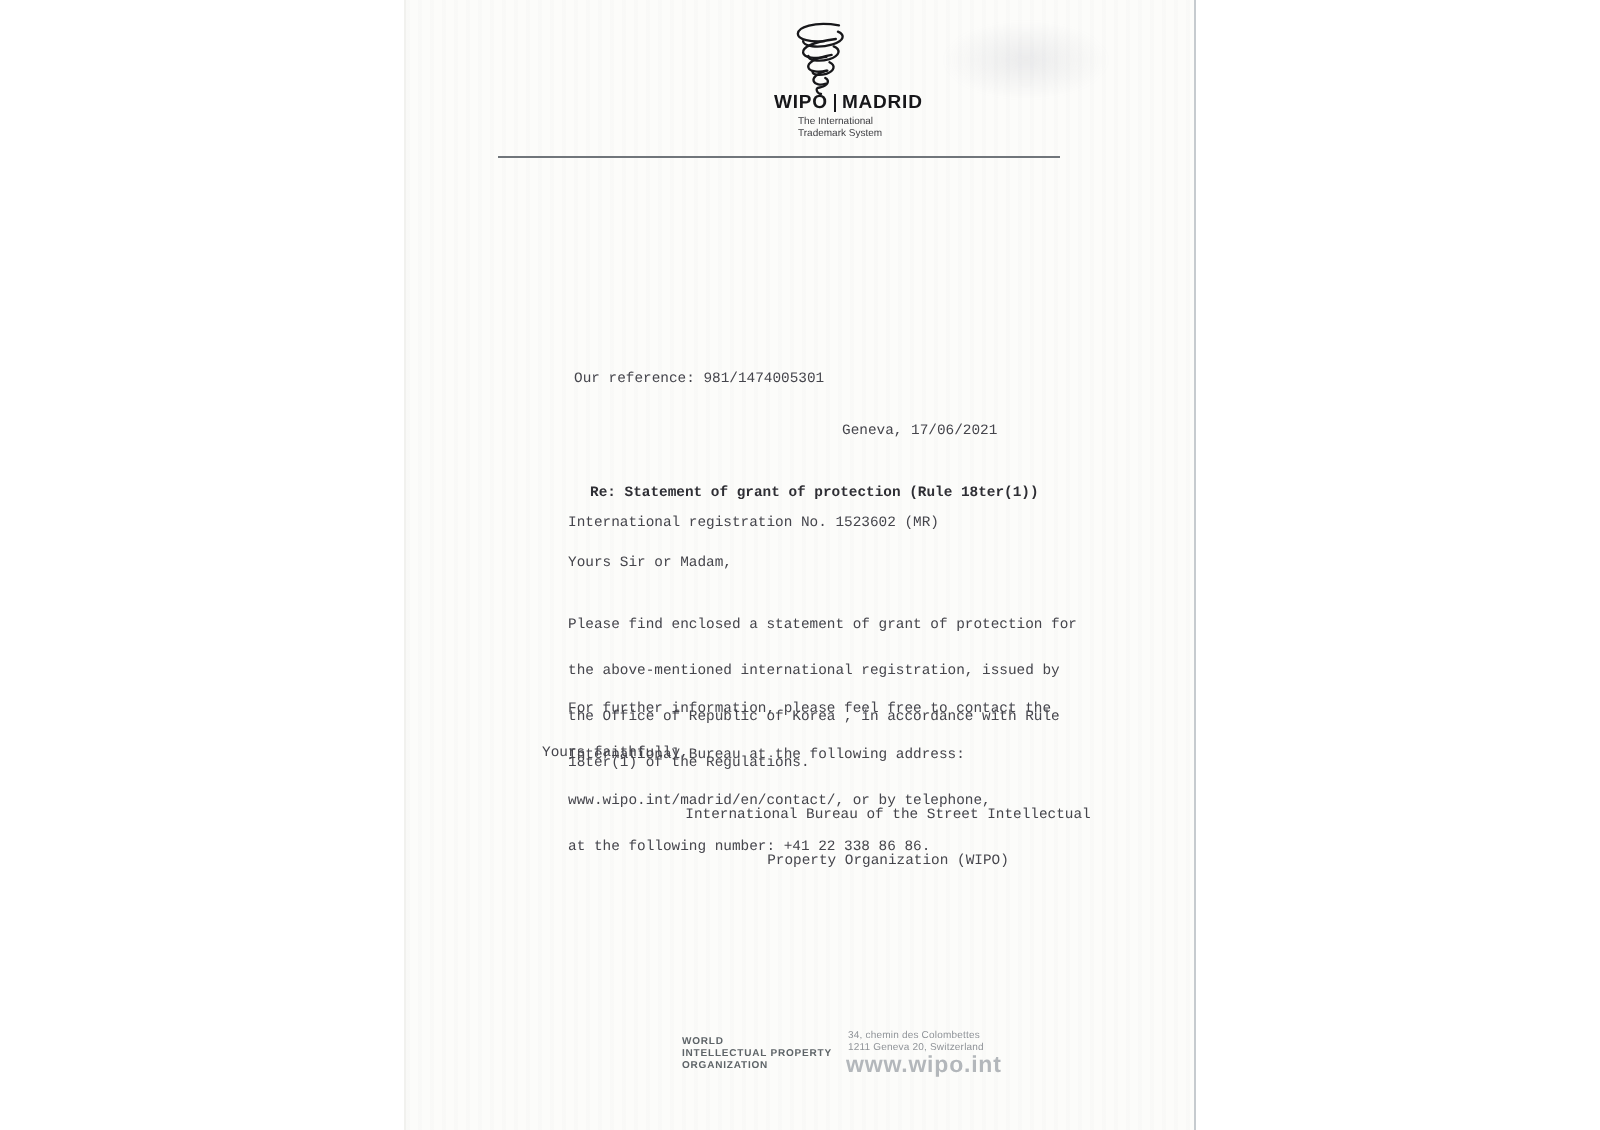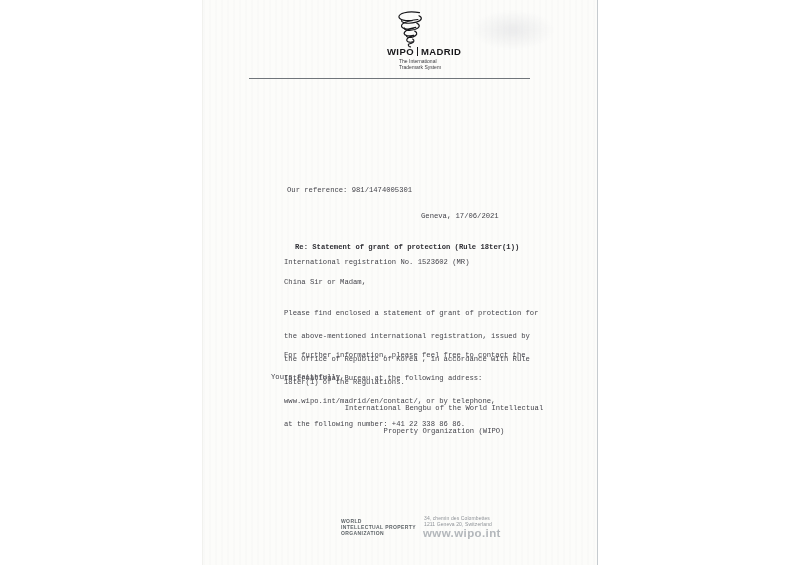--- a/index.html
+++ b/index.html
@@ -85,40 +85,40 @@
 
 
   <div class="abs mono reference">Our reference: 981/1474005301</div>
 
   <div class="abs mono dateline">Geneva, 17/06/2021</div>
 
   <div class="abs mono bold subject">Re: Statement of grant of protection (Rule 18ter(1))</div>
 
   <div class="abs mono regline">International registration No. 1523602 (MR)</div>
 
-  <div class="abs mono salutation">China Sir or Madam,</div>
+  <div class="abs mono salutation">Yours Sir or Madam,</div>
 
   <div class="abs mono lh7 para1">
     <div>Please find enclosed a statement of grant of protection for</div>
     <div>the above-mentioned international registration, issued by</div>
     <div>the Office of Republic of Korea , in accordance with Rule</div>
     <div>18ter(1) of the Regulations.</div>
   </div>
 
   <div class="abs mono lh7 para2">
     <div>For further information, please feel free to contact the</div>
     <div>International Bureau at the following address:</div>
     <div>www.wipo.int/madrid/en/contact/, or by telephone,</div>
     <div>at the following number: +41 22 338 86 86.</div>
   </div>
 
   <div class="abs mono closing">Yours faithfully,</div>
 
   <div class="abs mono signature">
-    <div>International Bengbu of the World Intellectual</div>
+    <div>International Bureau of the Street Intellectual</div>
     <div>Property Organization (WIPO)</div>
   </div>
 
   <div class="abs f-org">
     <div>WORLD</div>
     <div>INTELLECTUAL PROPERTY</div>
     <div>ORGANIZATION</div>
   </div>
 
   <div class="abs f-addr">

